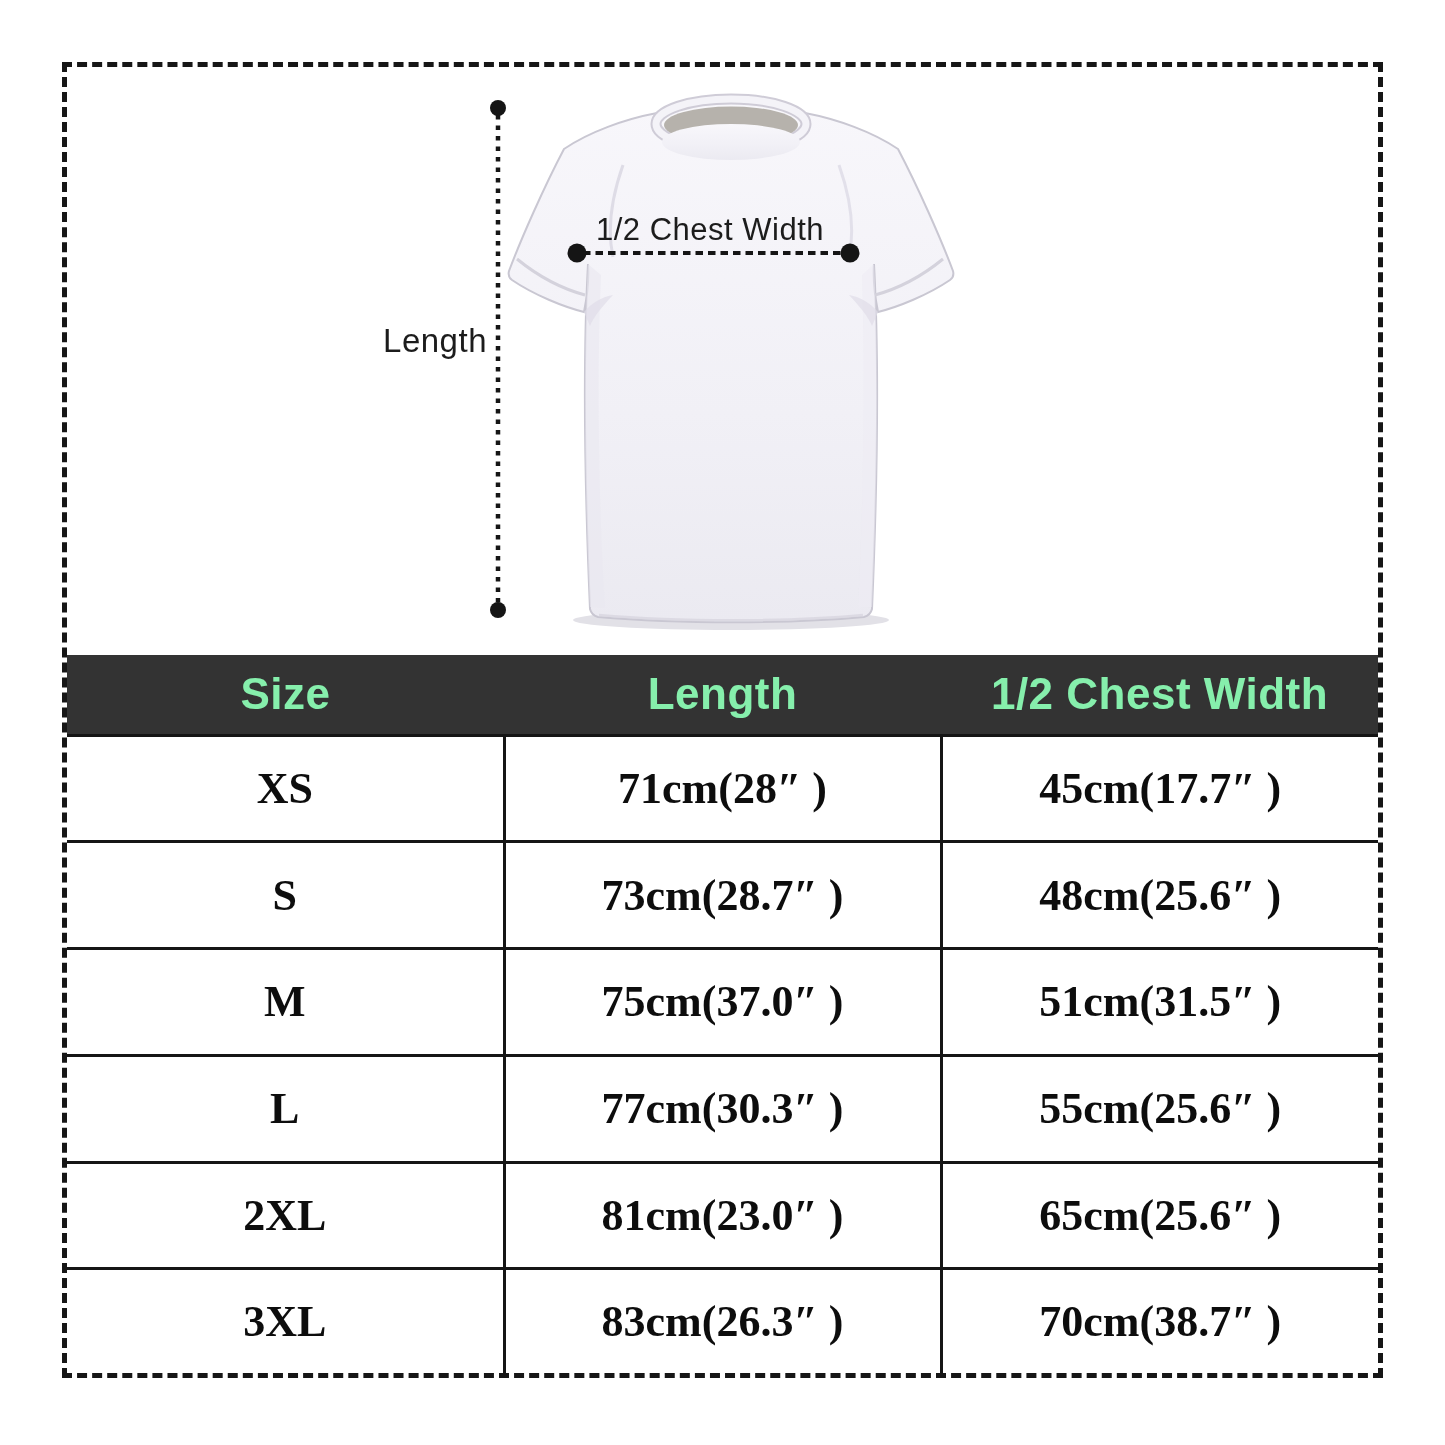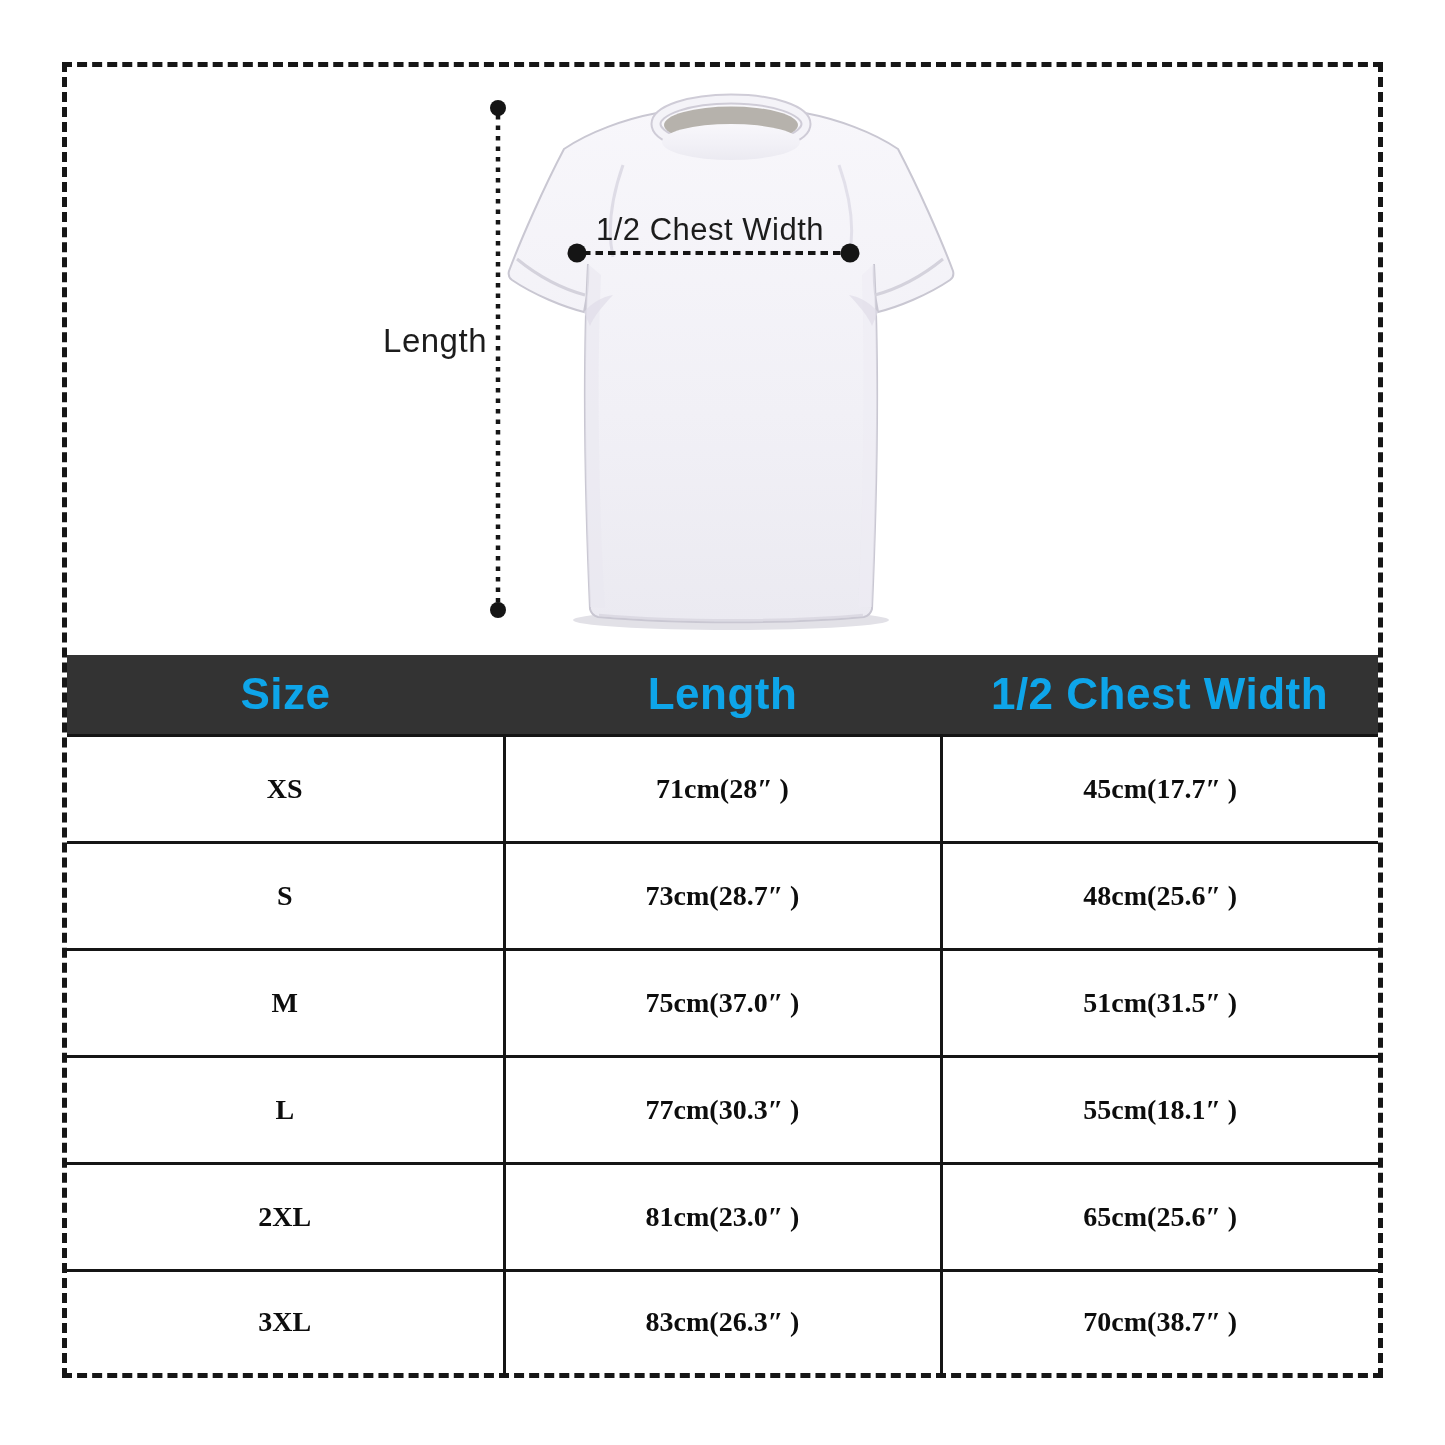--- a/index.html
+++ b/index.html
@@ -41,33 +41,33 @@
   }
   table.size-table{
     width:100%;
     height:718px;
     border-collapse:collapse;
     table-layout:fixed;
   }
   table.size-table thead tr{height:80px;}
   table.size-table th{
     background:#333333;
-    color:#0ea5e9;
+    color:#86efac;
     font-family:"Liberation Sans",sans-serif;
     font-weight:600;
     font-size:44px;
     text-align:center;
     vertical-align:middle;
     border:none;
     letter-spacing:0.5px;
   }
   table.size-table td{
     font-family:"Liberation Serif",serif;
     font-weight:bold;
-    font-size:28px;
+    font-size:44px;
     color:#0d0d0d;
     text-align:center;
     vertical-align:middle;
     border-top:3px solid #151515;
     background:#ffffff;
   }
   table.size-table td:nth-child(1),
   table.size-table td:nth-child(2){
     border-right:3px solid #151515;
   }
@@ -161,21 +161,21 @@
         <td>48cm(25.6″ )</td>
       </tr>
       <tr>
         <td>M</td>
         <td>75cm(37.0″ )</td>
         <td>51cm(31.5″ )</td>
       </tr>
       <tr>
         <td>L</td>
         <td>77cm(30.3″ )</td>
-        <td>55cm(18.1″ )</td>
+        <td>55cm(25.6″ )</td>
       </tr>
       <tr>
         <td>2XL</td>
         <td>81cm(23.0″ )</td>
         <td>65cm(25.6″ )</td>
       </tr>
       <tr>
         <td>3XL</td>
         <td>83cm(26.3″ )</td>
         <td>70cm(38.7″ )</td>

